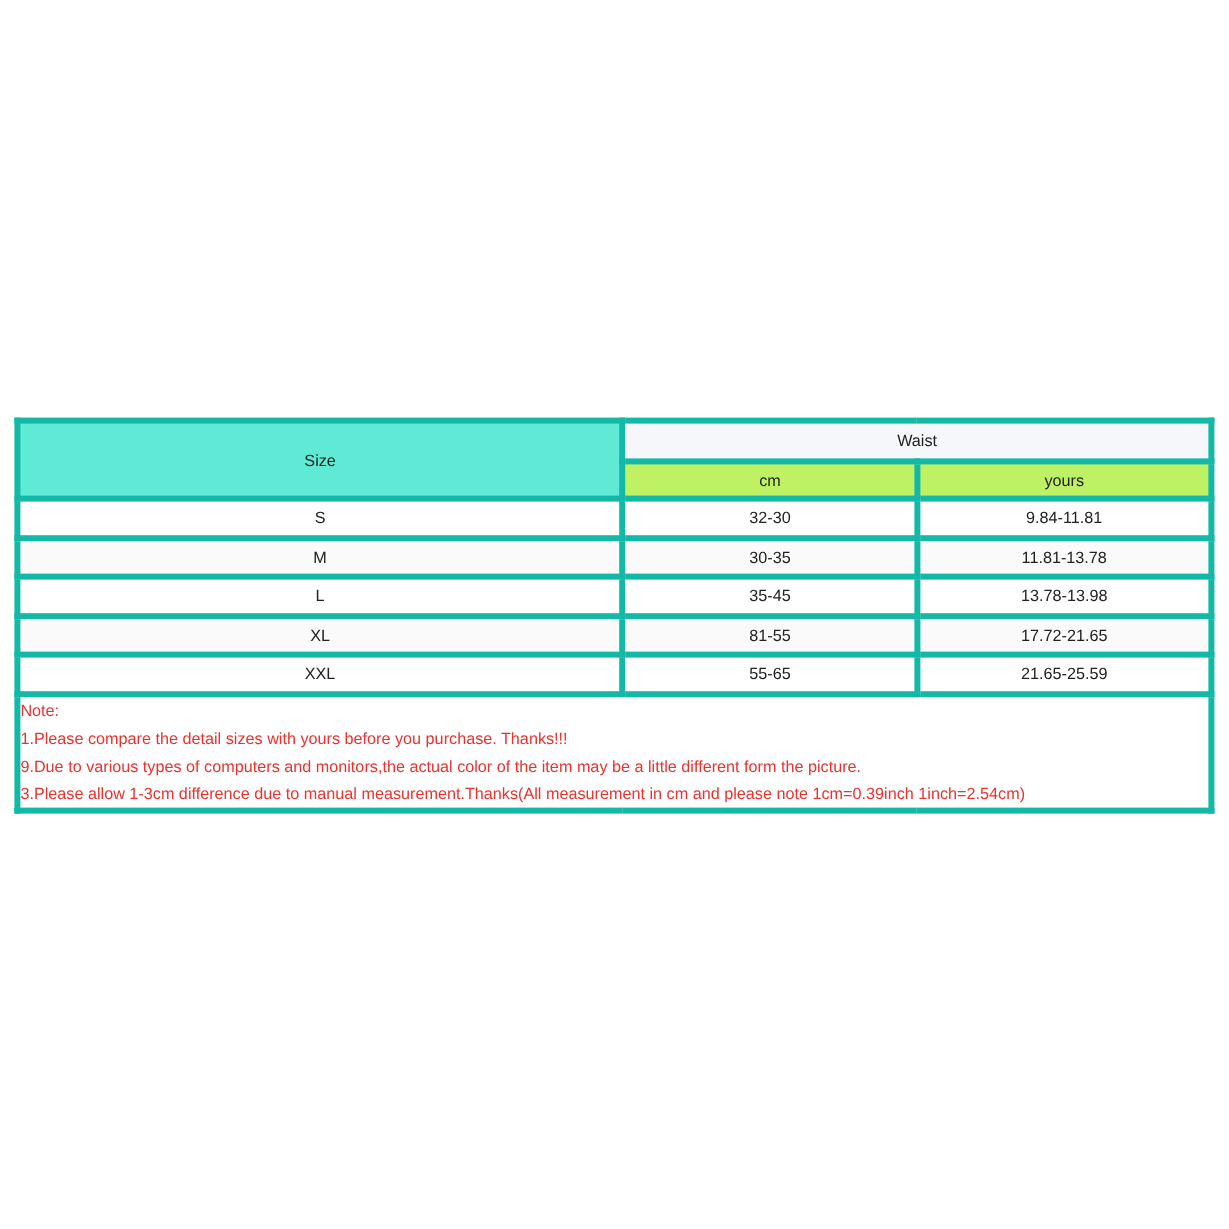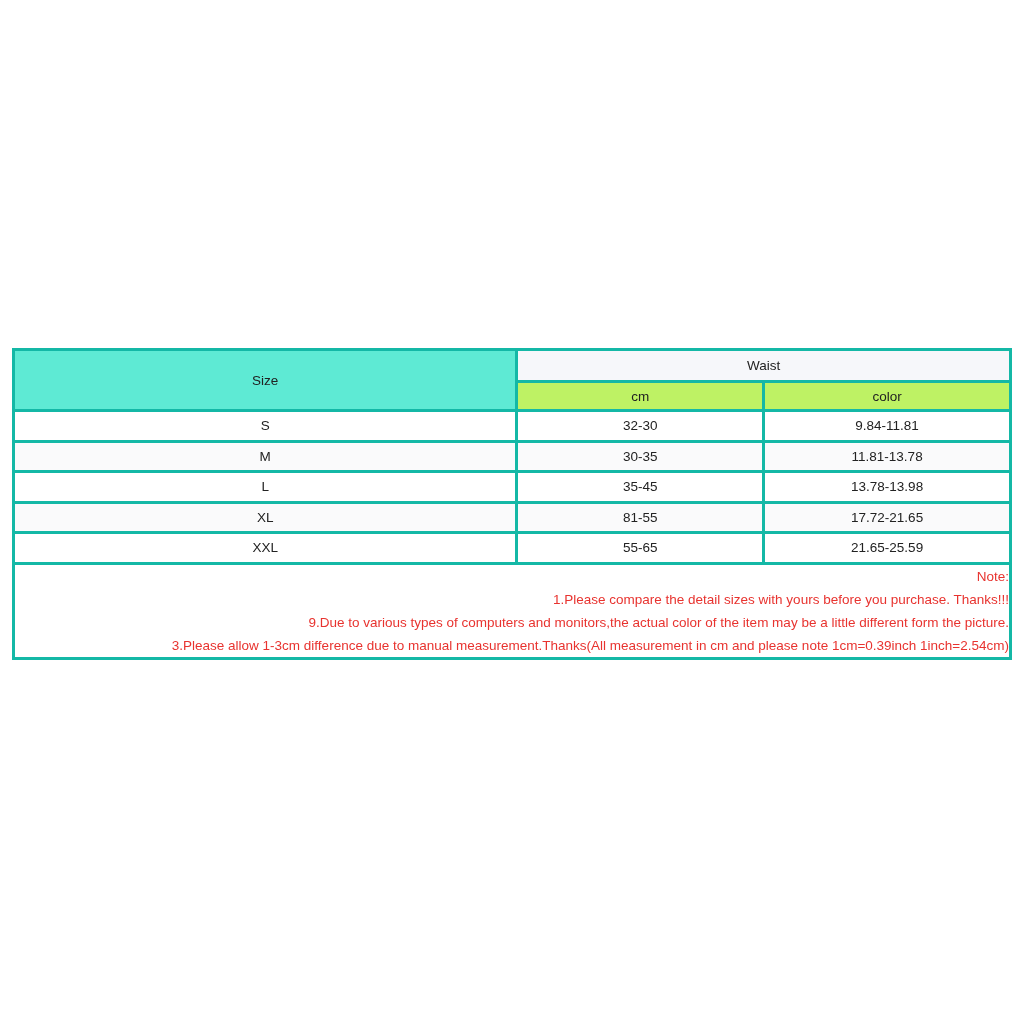--- a/index.html
+++ b/index.html
@@ -25,21 +25,21 @@
 
   table.size-table {
     width: 100%;
     border-collapse: collapse;
     table-layout: fixed;
     font-size: 13.5px;
   }
 
   table.size-table th,
   table.size-table td {
-    border: 3px solid #14b8a6;
+    border: 5px solid #14b8a6;
     text-align: center;
     vertical-align: middle;
     padding: 0;
     font-weight: normal;
   }
 
   
   th.size-head {
     background: #5eead4;
     font-weight: bold;
@@ -76,39 +76,39 @@
   td.note-cell {
     background: #ffffff;
     padding: 10px 8px 12px 8px;
     height: auto;
   }
 
   .note {
     color: #e8332f;
     font-size: 13.5px;
     line-height: 23px;
-    text-align: right;
+    text-align: left;
   }
   .note div {
     white-space: nowrap;
   }
 </style>
 </head>
 <body>
 
 <div class="sheet">
   <table class="size-table">
     <thead>
       <tr>
         <th class="size-head" rowspan="2">Size</th>
         <th class="waist-head" colspan="2">Waist</th>
       </tr>
       <tr>
         <th class="unit-head">cm</th>
-        <th class="unit-head">color</th>
+        <th class="unit-head">yours</th>
       </tr>
     </thead>
     <tbody>
       <tr class="odd">
         <td>S</td>
         <td>32-30</td>
         <td>9.84-11.81</td>
       </tr>
       <tr class="even">
         <td>M</td>

